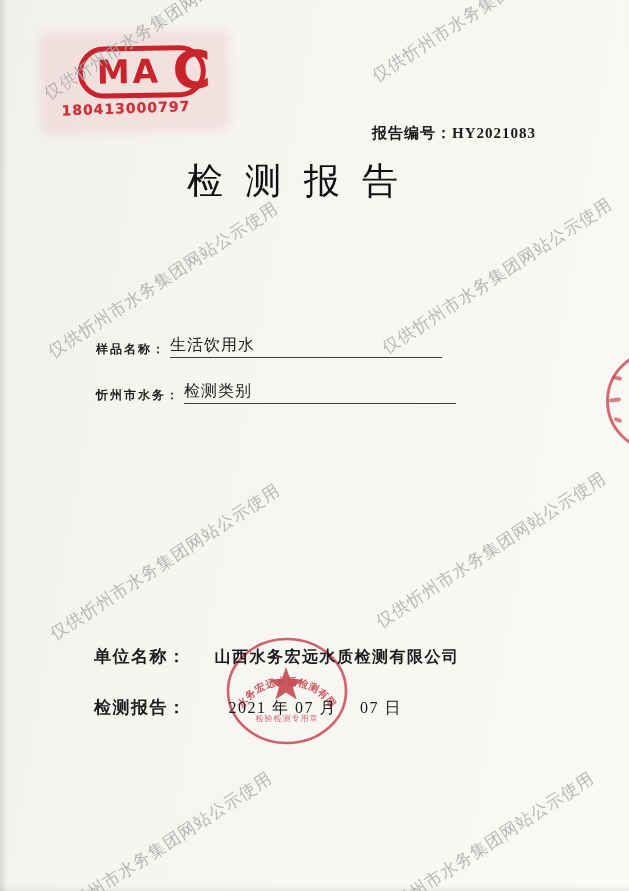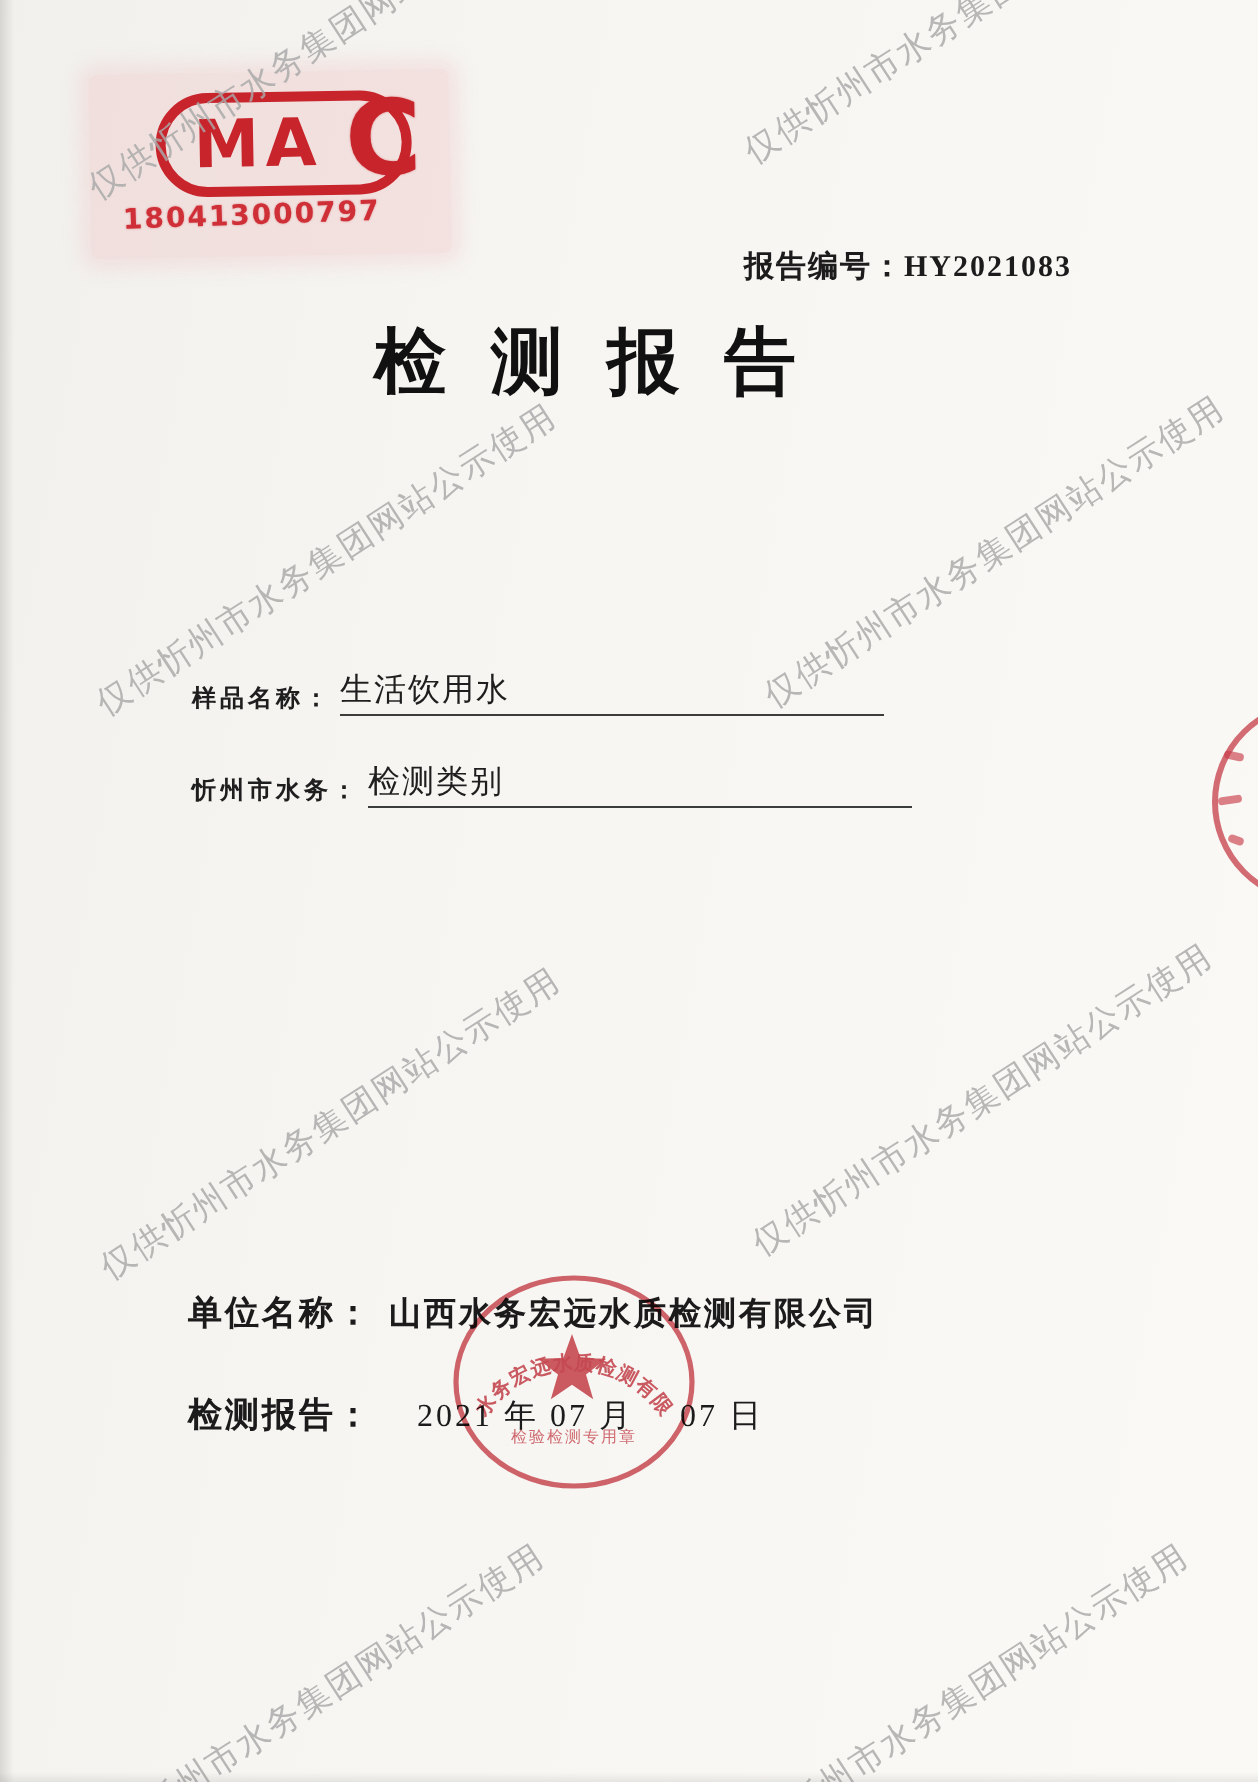--- a/index.html
+++ b/index.html
@@ -55,38 +55,38 @@
     font-size:14px;font-weight:bold;color:#cf3038;letter-spacing:1px;
     transform:rotate(-1deg);text-shadow:0 0 1px rgba(207,48,56,.55);
   }
   
   .report-no{
     position:absolute;left:372px;top:76px;z-index:2;
     font-size:15px;font-weight:bold;letter-spacing:1px;color:#1c1c1c;margin-top:48px;
   }
   .doc-title{
     position:absolute;left:0;top:157px;width:585px;z-index:2;
-    text-align:center;font-size:36px;font-weight:bold;color:#111;
+    text-align:center;font-size:36px;font-weight:normal;color:#111;
     letter-spacing:0.62em;padding-left:0.62em;box-sizing:border-box;
     font-family:"Liberation Sans","DejaVu Sans",sans-serif;
   }
   
   .fields{position:absolute;left:96px;top:330px;z-index:2;}
   .field-row{display:flex;align-items:flex-end;height:28px;margin-bottom:18px;}
   .field-label{
     font-size:12px;font-weight:bold;letter-spacing:2px;color:#1e1e1e;white-space:nowrap;
   }
   .field-line{
     width:272px;margin-left:4px;border-bottom:1.6px solid #3c3c3c;
     text-align:left;padding-bottom:1px;
   }
   .field-value{font-size:16px;letter-spacing:1px;color:#1e1e1e;white-space:nowrap;}
   
   .footer{position:absolute;left:94px;top:645px;z-index:2;}
-  .footer-row{display:flex;align-items:baseline;height:24px;margin-bottom:27px;}
+  .footer-row{display:flex;align-items:baseline;height:24px;margin-bottom:27px;gap:20px;}
   .footer-label{font-size:17px;font-weight:bold;letter-spacing:1.5px;color:#1b1b1b;white-space:nowrap;}
   .footer-value{font-size:16px;font-weight:600;letter-spacing:1.5px;color:#1b1b1b;margin-left:8px;white-space:nowrap;}
   .footer-value.date{margin-left:22px;font-weight:normal;}
   
   .seal-main{
     position:absolute;left:218px;top:632px;z-index:4;
     mix-blend-mode:multiply;opacity:.88;pointer-events:none;
   }
   .seal-edge{
     position:absolute;left:606px;top:350px;width:96px;height:96px;z-index:4;

